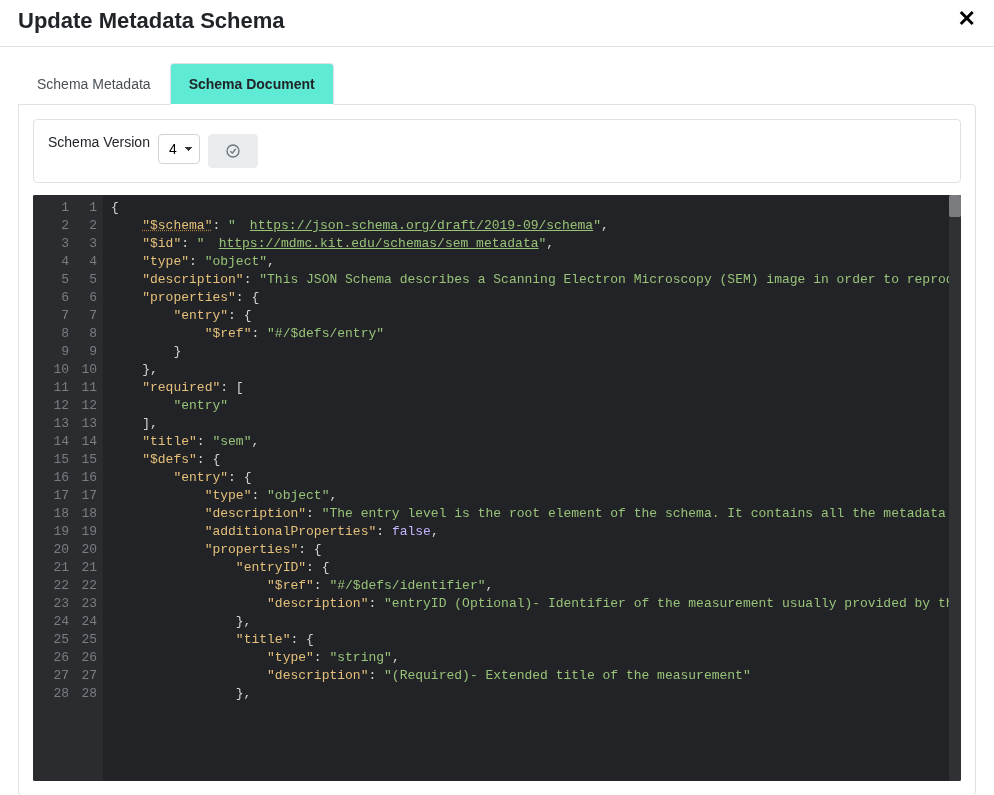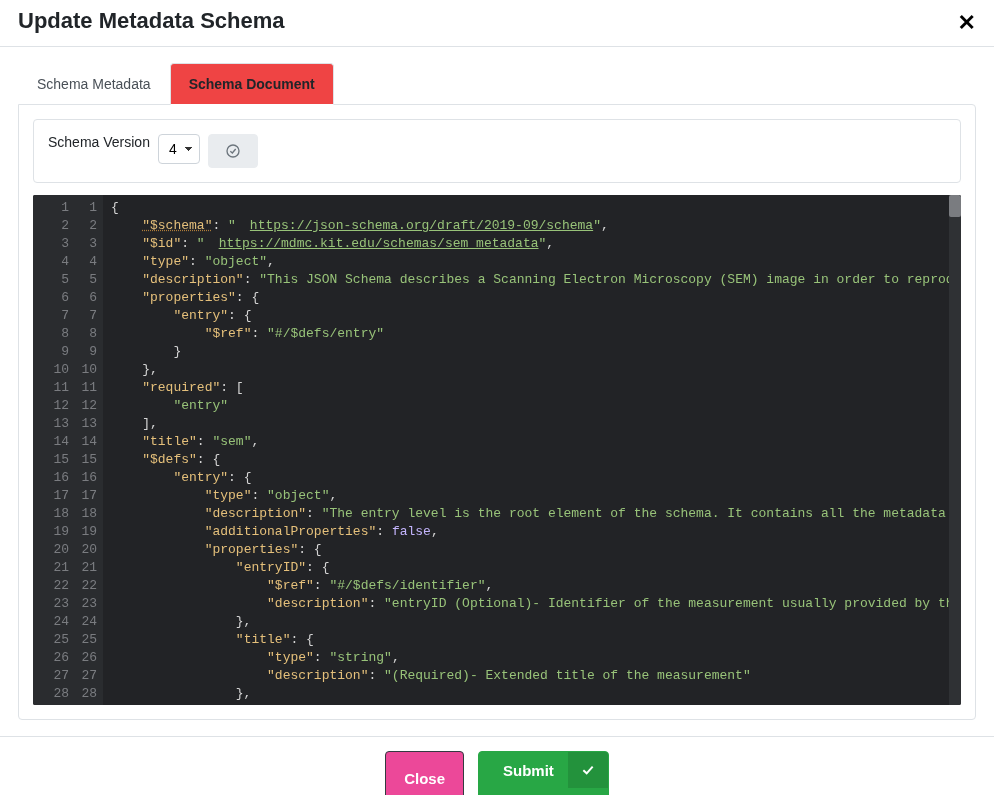--- a/index.html
+++ b/index.html
@@ -12,21 +12,21 @@
   }
   .modal {
     width: 994px;
     margin: 0 auto;
     display: flex;
     flex-direction: column;
   }
   .modal-header {
     display: flex;
     justify-content: space-between;
-    align-items: flex-end;
+    align-items: flex-start;
     padding: 8px 18px 12px 18px;
     border-bottom: 1px solid #dee2e6;
   }
   .modal-title {
     font-size: 22px;
     font-weight: 700;
   }
   .close-x {
     font-size: 22px;
     font-weight: 700;
@@ -48,21 +48,21 @@
     border: 1px solid transparent;
     border-top-left-radius: 4px;
     border-top-right-radius: 4px;
     margin-bottom: -1px;
     background: transparent;
   }
   .tab.active {
     font-weight: 700;
     color: #212529;
     border-color: #dee2e6 #dee2e6 #fff;
-    background: #ef4444;
+    background: #5eead4;
   }
   .tab-pane {
     border: 1px solid #dee2e6;
     border-radius: 0 4px 4px 4px;
     padding: 14px;
   }
   .toolbar {
     border: 1px solid #dee2e6;
     border-radius: 4px;
     padding: 14px;
@@ -92,21 +92,21 @@
     align-items: center;
     justify-content: center;
     color: #6c757d;
   }
   .editor {
     margin-top: 12px;
     background: #222326;
     font-family: "SFMono-Regular", Consolas, "Liberation Mono", Menlo, monospace;
     font-size: 13px;
     line-height: 18px;
-    height: 510px;
+    height: 586px;
     overflow: hidden;
     border-radius: 2px;
     display: flex;
     position: relative;
   }
   .gutter {
     background: #2a2c2f;
     color: #7a7c80;
     text-align: right;
     padding: 4px 6px 4px 8px;

